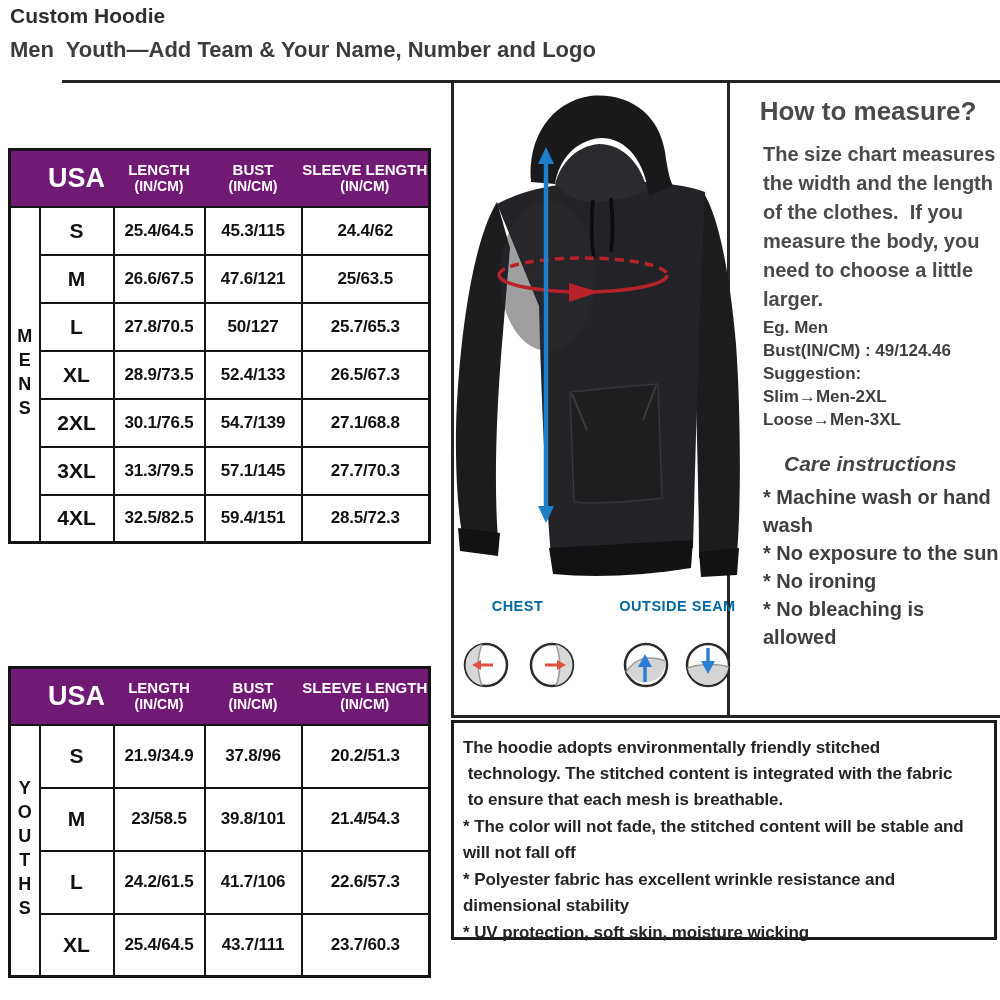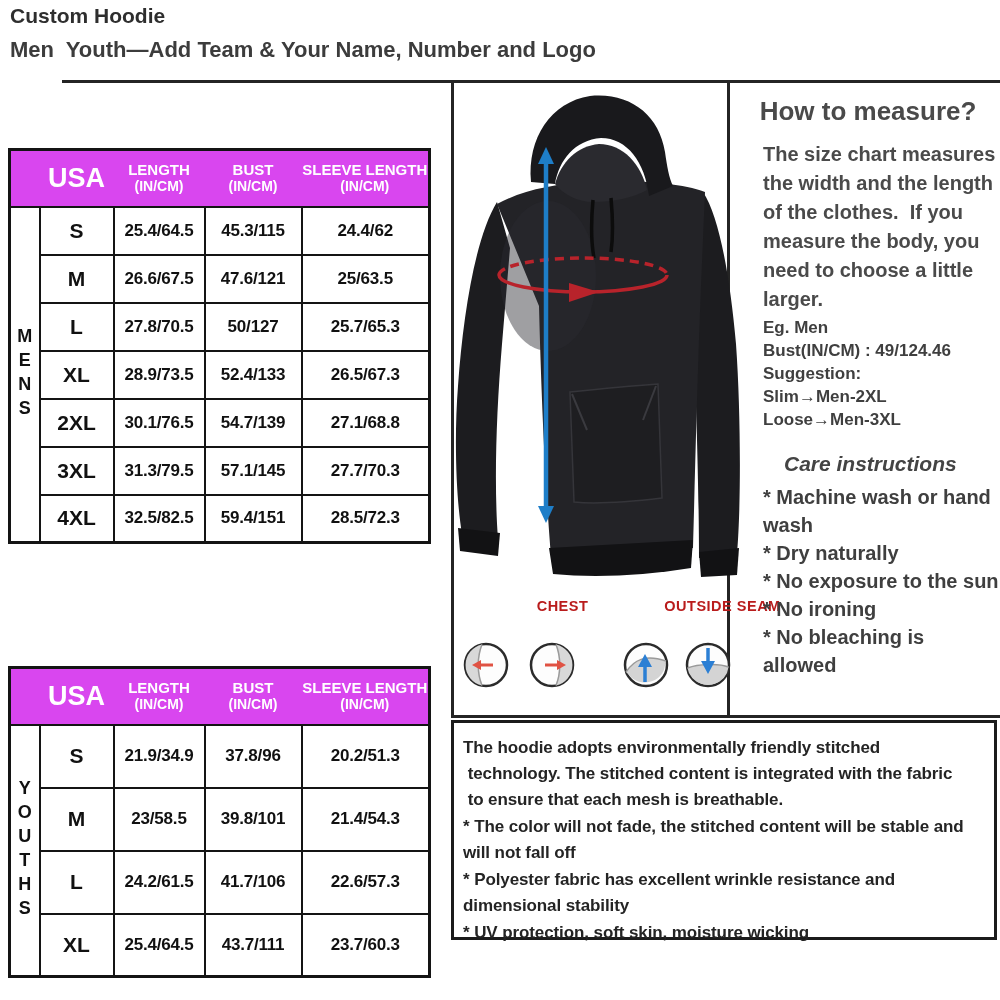--- a/index.html
+++ b/index.html
@@ -14,40 +14,40 @@
   
   .line{background:#242424;}
   .rule-top{left:62px;top:80px;width:938px;height:3px;}
   .vline1{left:451px;top:80px;width:3px;height:638px;}
   .vline2{left:727px;top:80px;width:3px;height:638px;}
   .rule-bottom{left:451px;top:715px;width:549px;height:3px;}
   
   table.size-table{border-collapse:collapse;table-layout:fixed;position:absolute;left:8px;width:420px;border:3px solid #141414;background:#fff;}
   .mens{top:148px;}
   .youth{top:666px;}
-  .size-table thead th{background:#d946ef;color:#fff;border:0;padding:0;vertical-align:middle;}
+  .size-table thead th{background:#701a75;color:#fff;border:0;padding:0;vertical-align:middle;}
   .size-table thead tr{height:57px;}
   .mens tbody tr{height:48px;}
   .youth tbody tr{height:63px;}
   .size-table td{border:2px solid #141414;padding:0;text-align:center;vertical-align:middle;}
   th .h1{font-size:15px;font-weight:bold;line-height:16px;}
   th .h2{font-size:14px;font-weight:bold;line-height:16px;}
   th.usa{font-size:27px;font-weight:bold;}
   td.sz{font-size:21px;font-weight:bold;color:#111;}
   td.val{font-size:17px;font-weight:bold;color:#111;letter-spacing:-0.2px;}
   td.side{background:#fff;}
   .vert{writing-mode:vertical-lr;text-orientation:upright;letter-spacing:4px;font-size:18px;font-weight:bold;color:#111;margin:0 auto;line-height:26px;}
   
   .measure-head{left:740px;top:96px;width:256px;text-align:center;font-size:26px;font-weight:bold;color:#4a4a4a;}
   .measure-body{left:763px;top:140px;width:236px;font-size:20px;font-weight:600;line-height:29px;color:#4a4a4a;white-space:pre-wrap;}
   .eg-block{left:763px;top:316px;width:236px;font-size:17px;font-weight:bold;line-height:23px;color:#3f3f3f;}
   .care-head{left:784px;top:452px;width:236px;font-size:21px;font-weight:600;color:#444;font-style:italic;}
   .care-list{left:763px;top:483px;width:238px;font-size:20px;font-weight:600;line-height:28px;color:#3f3f3f;}
   
-  .diag-label{font-size:14.5px;font-weight:bold;color:#b91c1c;letter-spacing:0.5px;text-align:center;padding-left:45px;}
+  .diag-label{font-size:14.5px;font-weight:bold;color:#0369a1;letter-spacing:0.5px;text-align:center;}
   .chest-label{left:455px;top:598px;width:125px;}
   .seam-label{left:605px;top:598px;width:145px;}
   
   .desc-box{left:451px;top:720px;width:546px;height:220px;border:3px solid #1b1b1b;box-sizing:border-box;padding:12px 9px 0 9px;}
   .desc-box p{margin:0 0 1px 0;font-size:17px;font-weight:bold;color:#242424;line-height:26px;letter-spacing:-0.1px;white-space:pre-wrap;}
 </style>
 </head>
 <body>
 
 <div class="abs title1">Custom Hoodie</div>
@@ -261,21 +261,20 @@
 <div class="abs eg-block">
   <div>Eg. Men</div>
   <div>Bust(IN/CM) : 49/124.46</div>
   <div>Suggestion:</div>
   <div>Slim→Men-2XL</div>
   <div>Loose→Men-3XL</div>
 </div>
 <div class="abs care-head">Care instructions</div>
 <div class="abs care-list">
   <div>* Machine wash or hand wash</div>
-  <div>* Dry naturally</div>
   <div>* No exposure to the sun</div>
   <div>* No ironing</div>
   <div>* No bleaching is allowed</div>
 </div>
 
 <div class="abs desc-box">
   <p>The hoodie adopts environmentally friendly stitched
  technology. The stitched content is integrated with the fabric
  to ensure that each mesh is breathable.</p>
   <p>* The color will not fade, the stitched content will be stable and will not fall off</p>

